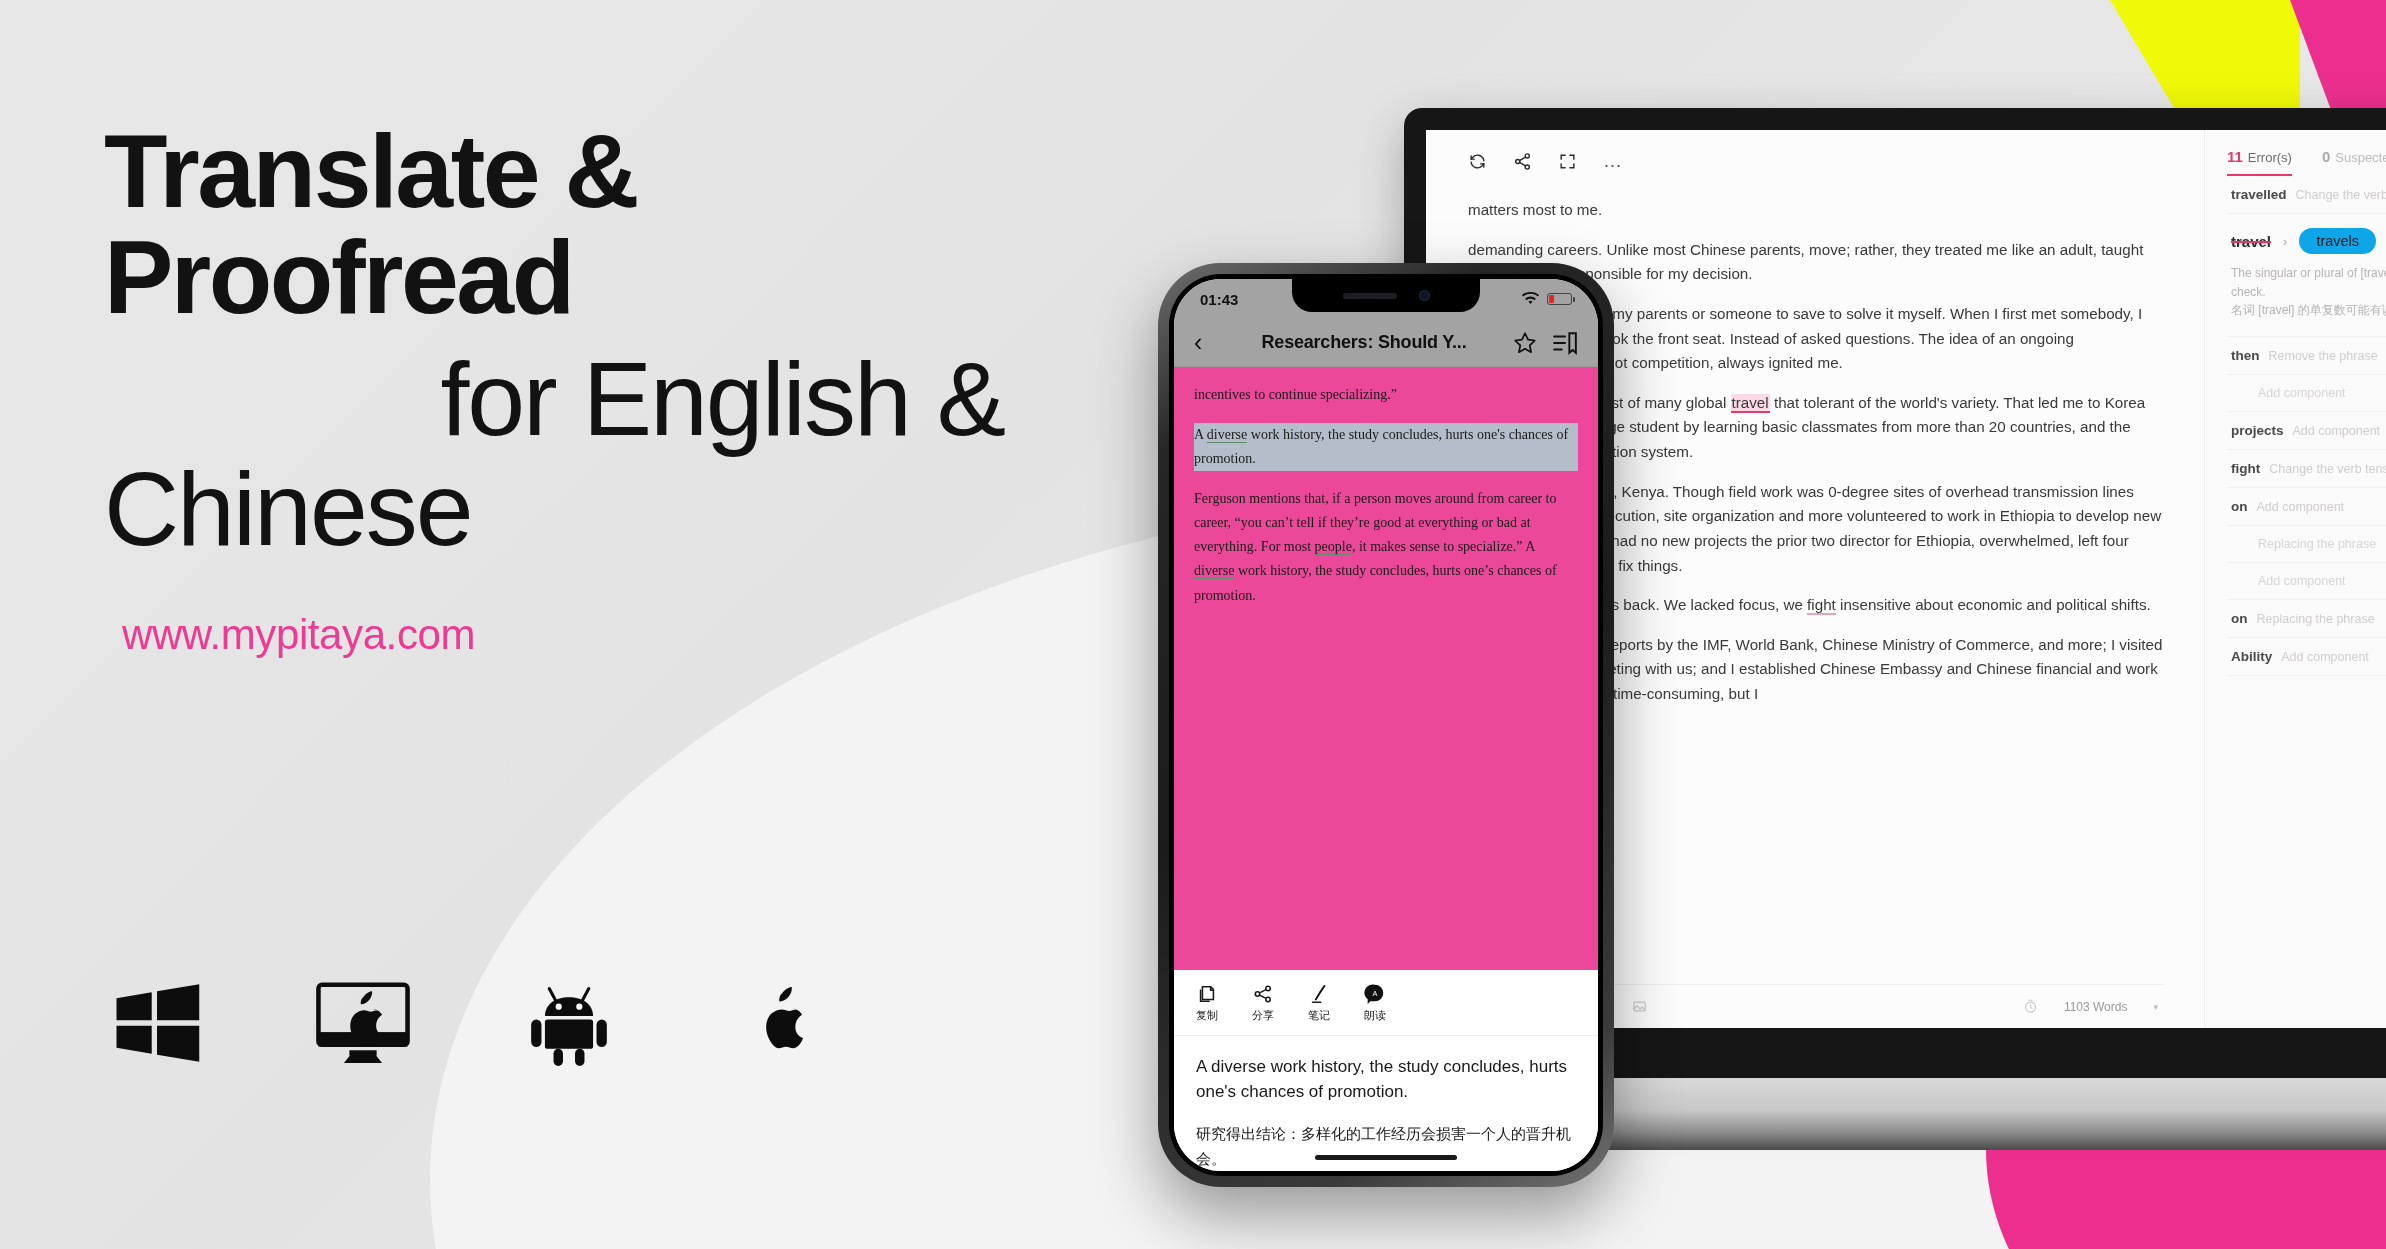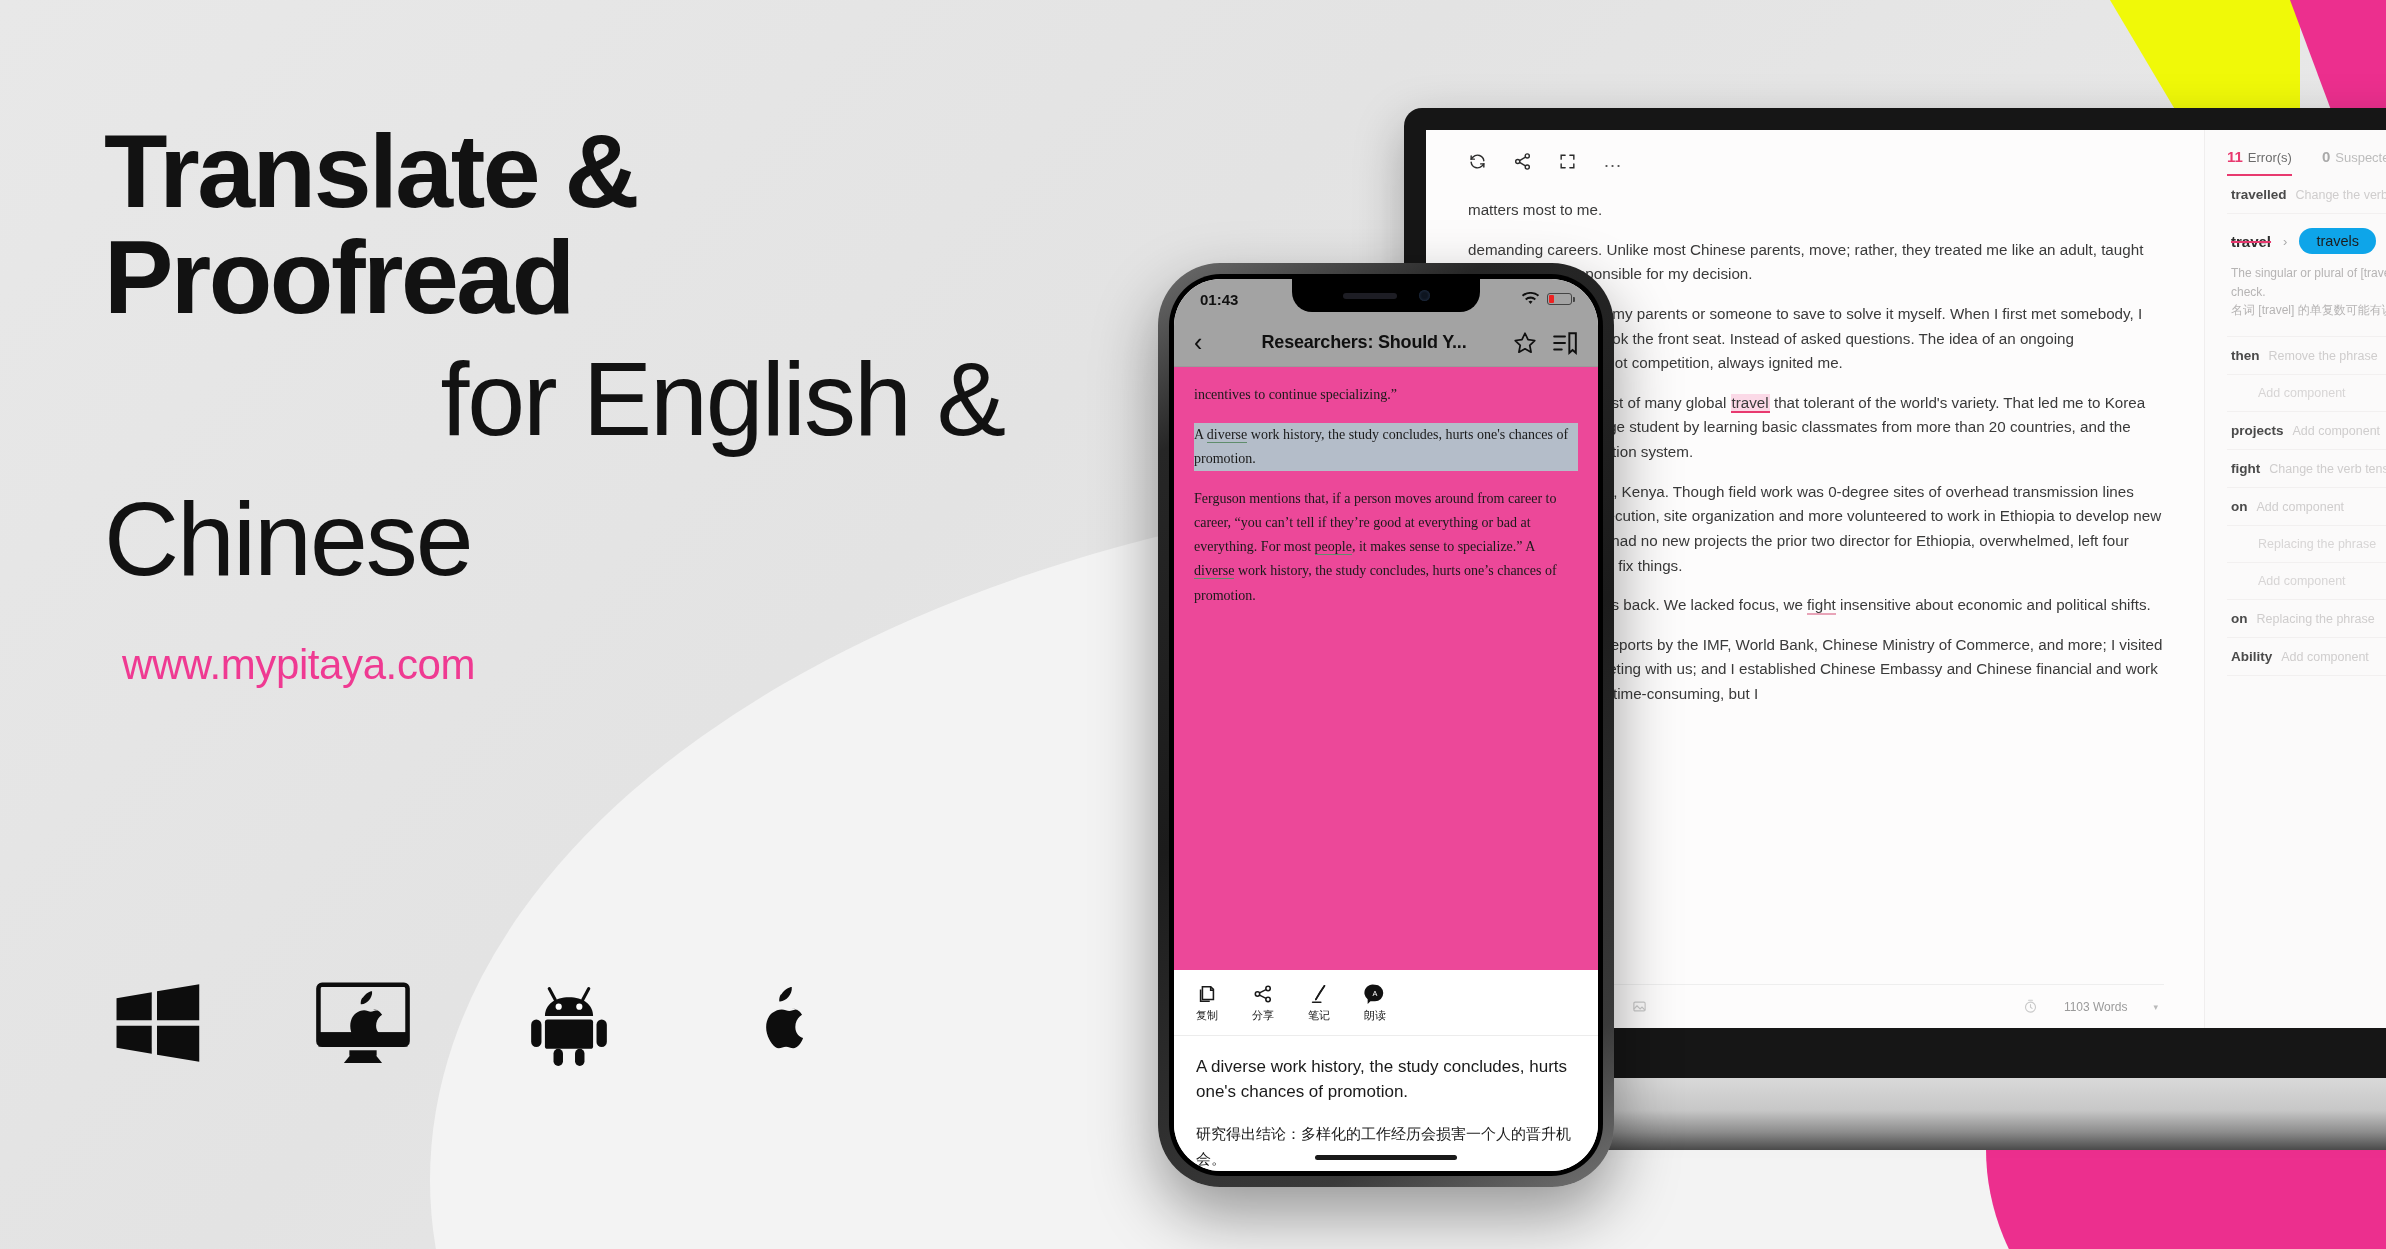--- a/index.html
+++ b/index.html
@@ -47,21 +47,21 @@
   
   .headline-wrap {
     position:absolute; left:104px; top:118px; width:900px; z-index:20;
   }
   .h-bold {
     font-size:104px; font-weight:700; line-height:1.02;
     letter-spacing:-2.5px; color:#121212; white-space:nowrap;
   }
   .h-light {
     font-size:104px; font-weight:300; line-height:1.06;
-    letter-spacing:-2px; color:#121212; white-space:nowrap;margin-top:30px;
+    letter-spacing:-2px; color:#121212; white-space:nowrap;
   }
   .h-light.l1 { margin-top:14px;text-align:right; }
   .url-line {
     margin-top:46px; margin-left:18px;
     font-size:42px; font-weight:400; color:#ef3a92; letter-spacing:-0.4px;
   }
 
   
   .platform-row {
     position:absolute; left:104px; top:975px; z-index:20;

